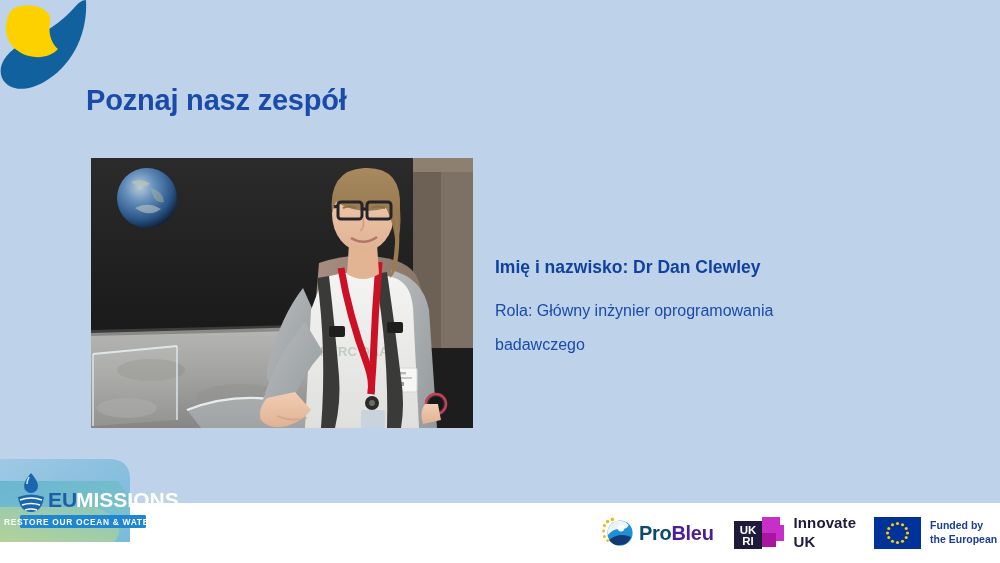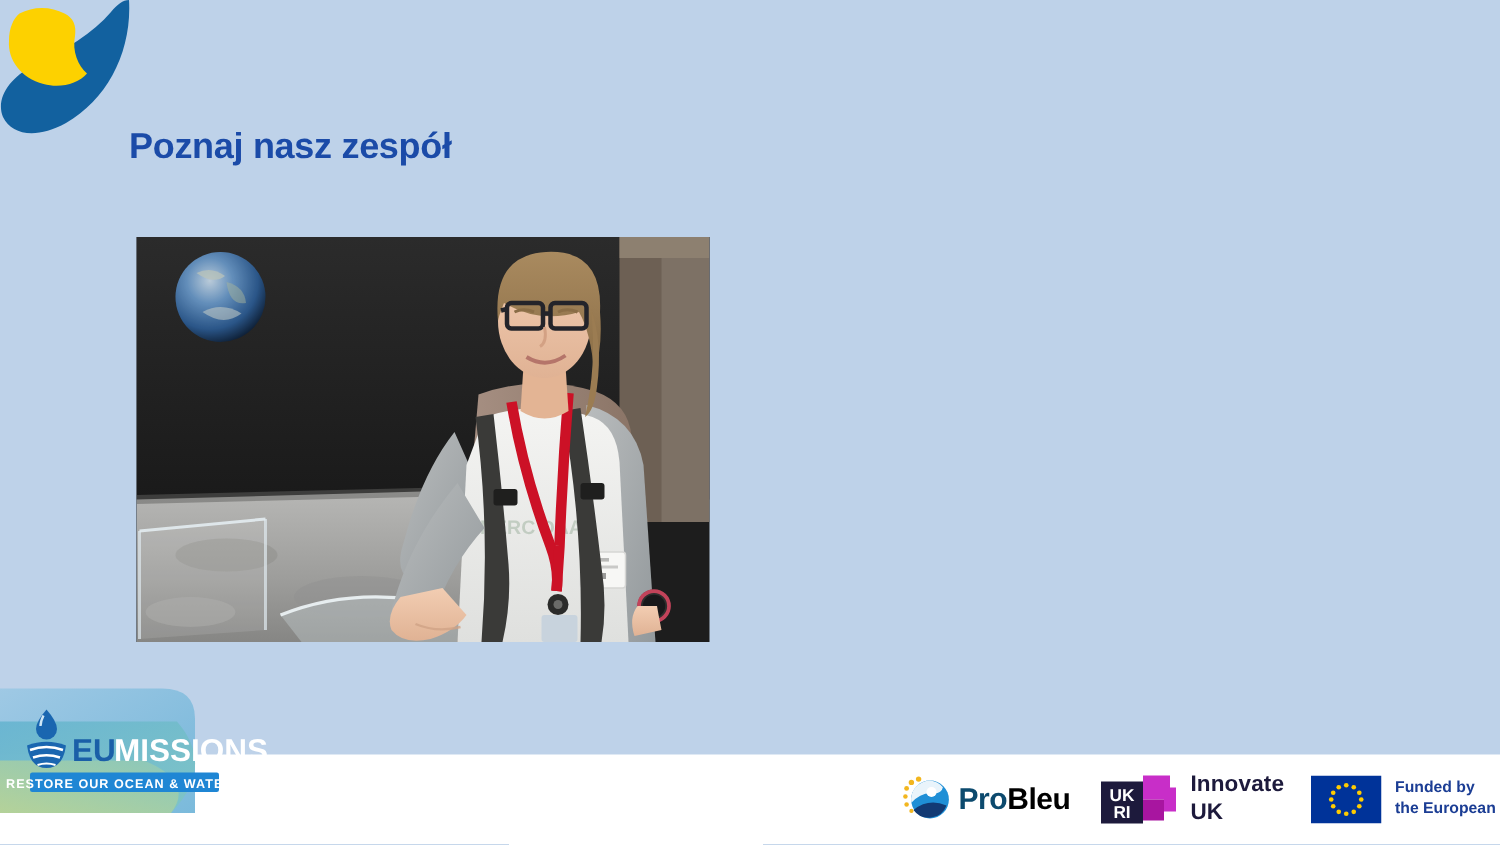--- a/index.html
+++ b/index.html
@@ -29,21 +29,21 @@
     top: 0px;
     width: 98px;
     height: 100px;
   }
 
   
   .slide-title {
     position: absolute;
     left: 86px;
     top: 84px;
-    font-size: 24px;
+    font-size: 29px;
     font-weight: bold;
     color: #1b4ba8;
     letter-spacing: -0.2px;
     white-space: nowrap;
   }
 
   
   .photo-frame {
     position: absolute;
     left: 91px;
@@ -109,21 +109,21 @@
     display: flex;
     align-items: center;
     gap: 5px;
   }
   .problem-text {
     font-size: 20px;
     font-weight: bold;
     letter-spacing: -0.3px;
   }
   .txt-pro { color: #0c4a6e; }
-  .txt-bleu { color: #000000; }
+  .txt-bleu { color: #4c1d95; }
 
   .ukri-logo {
     display: flex;
     align-items: center;
     gap: 0;
   }
   .innovate-text {
     font-size: 15px;
     font-weight: bold;
     color: #1d1a3c;
@@ -269,20 +269,24 @@
       <path d="M243,49 L247,48" stroke="#24242a" stroke-width="3"></path>
 
       <path d="M252,50 q6,-3 13,0" stroke="#8a6d46" stroke-width="2" fill="none"></path>
       <path d="M281,50 q6,-3 13,0" stroke="#8a6d46" stroke-width="2" fill="none"></path>
       <path d="M272,60 q2,10 -3,13" stroke="#d3a184" stroke-width="2" fill="none"></path>
       <path d="M260,80 q13,8 26,-1" stroke="#b5756a" stroke-width="2.6" fill="none"></path>
       <path d="M262,81 q11,6 22,-1 q-11,7 -22,1 Z" fill="#f4f0ec"></path>
     </svg>
   </div>
 
+  <div class="person-info">
+    <div class="person-name">Imię i nazwisko: Dr Dan Clewley</div>
+    <div class="person-role">Rola: Główny inżynier oprogramowania badawczego</div>
+  </div>
 
   <div class="footer-band"></div>
 
   <div class="eu-missions-logo">
     <svg width="200" height="85" viewBox="0 0 200 85">
       <defs>
         <linearGradient id="emA" x1="0" y1="0" x2="1" y2="1">
           <stop offset="0%" stop-color="#9cc8e4"></stop>
           <stop offset="100%" stop-color="#6fb4d8"></stop>
         </linearGradient>

